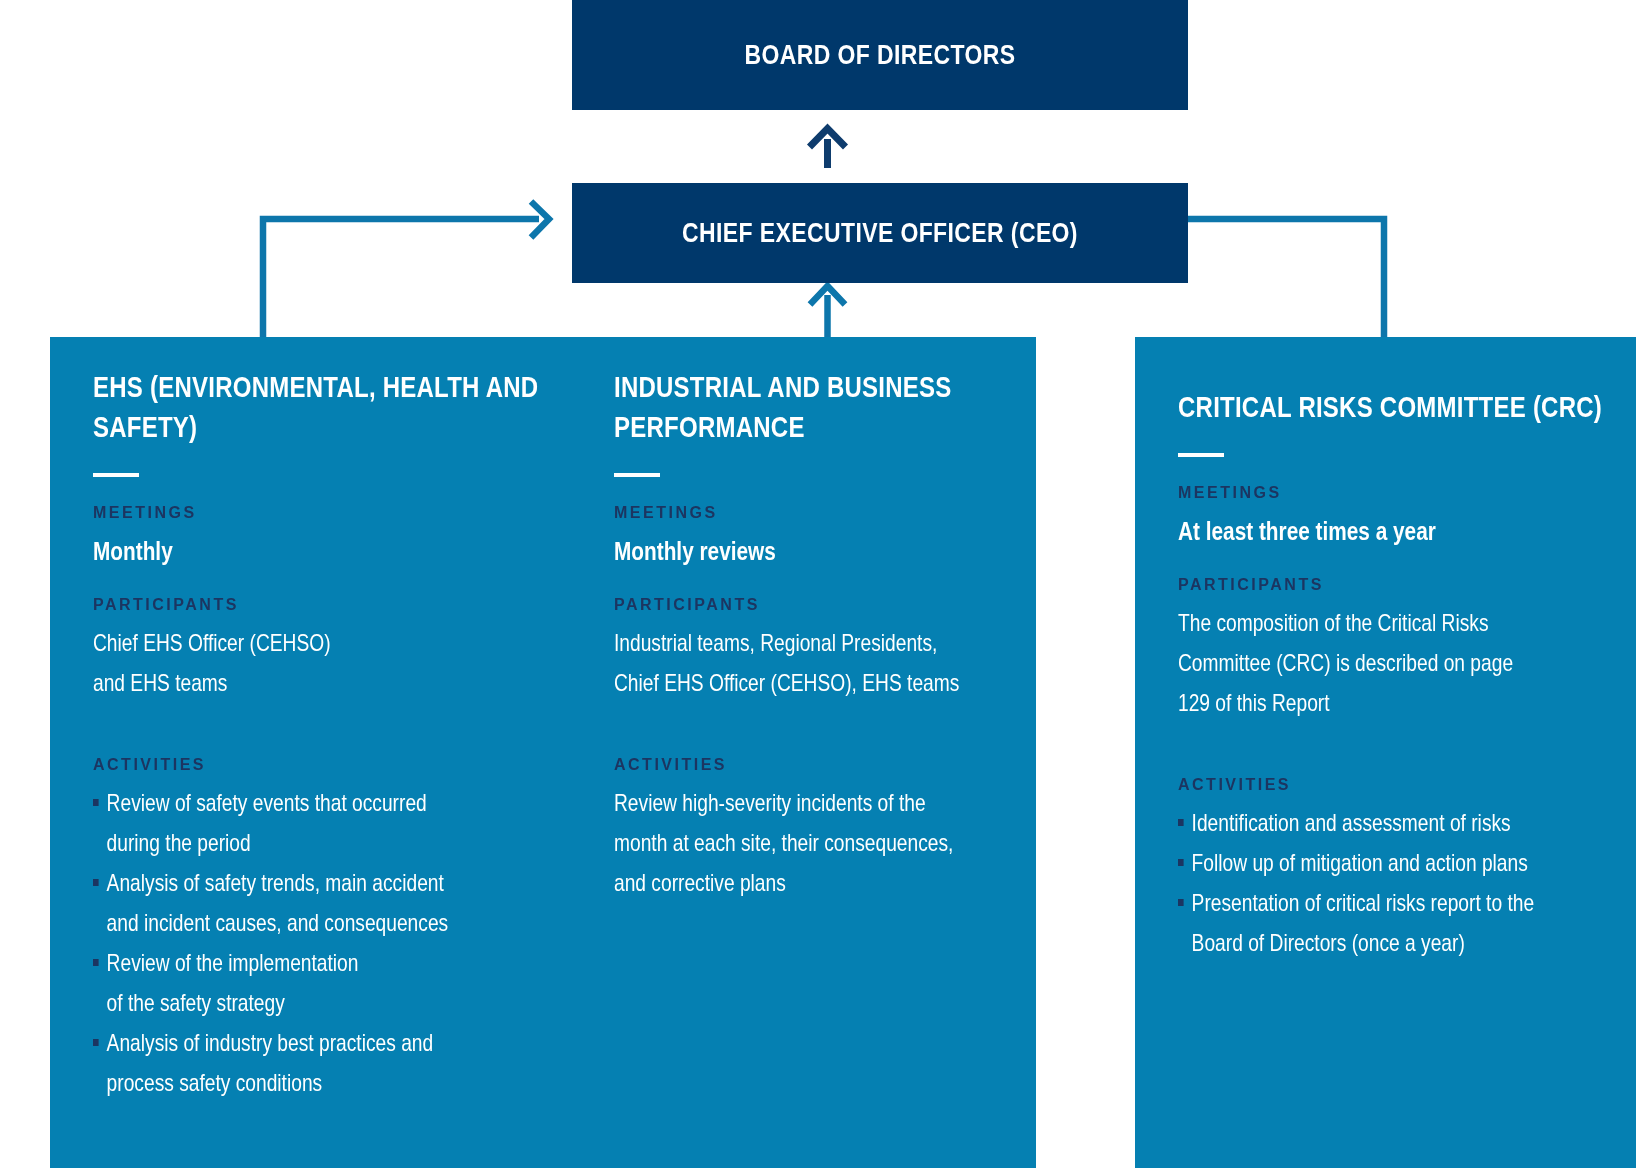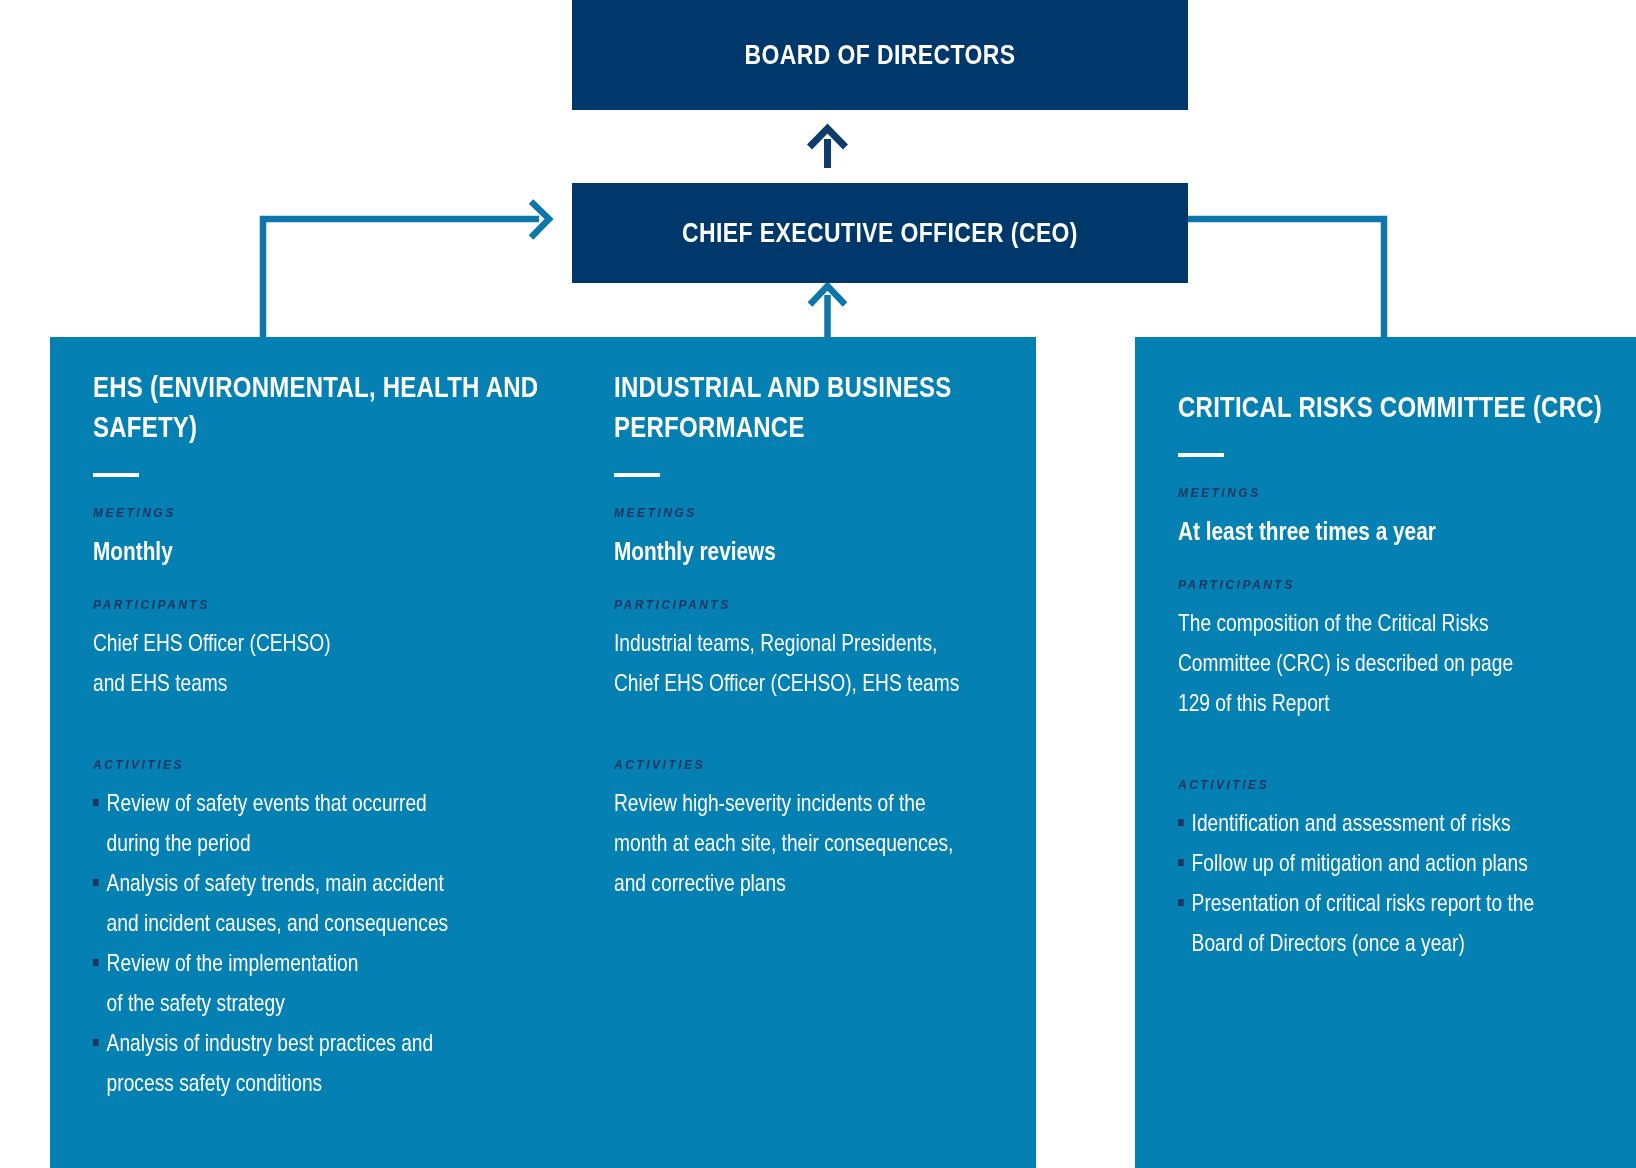--- a/index.html
+++ b/index.html
@@ -74,26 +74,25 @@
     width:46px;height:4px;
     background:var(--text-white);
     margin:0 0 26px 0;
   }
   .section{margin:0;}
   .sec-meetings{margin-bottom:24px;}
   .sec-participants{margin-bottom:52px;}
   .section-label{
     display:block;
     color:var(--label-navy);
-    font-size:12px;
+    font-size:16px;
     font-weight:bold;
     letter-spacing:2.5px;
     line-height:20px;
     margin:0 0 8px 0;
-    font-style:italic;
   }
   .section-value{
     margin:0;
     font-size:26px;
     font-weight:bold;
     line-height:40px;
     white-space:pre-line;
   }
   .section-text{
     margin:0;

